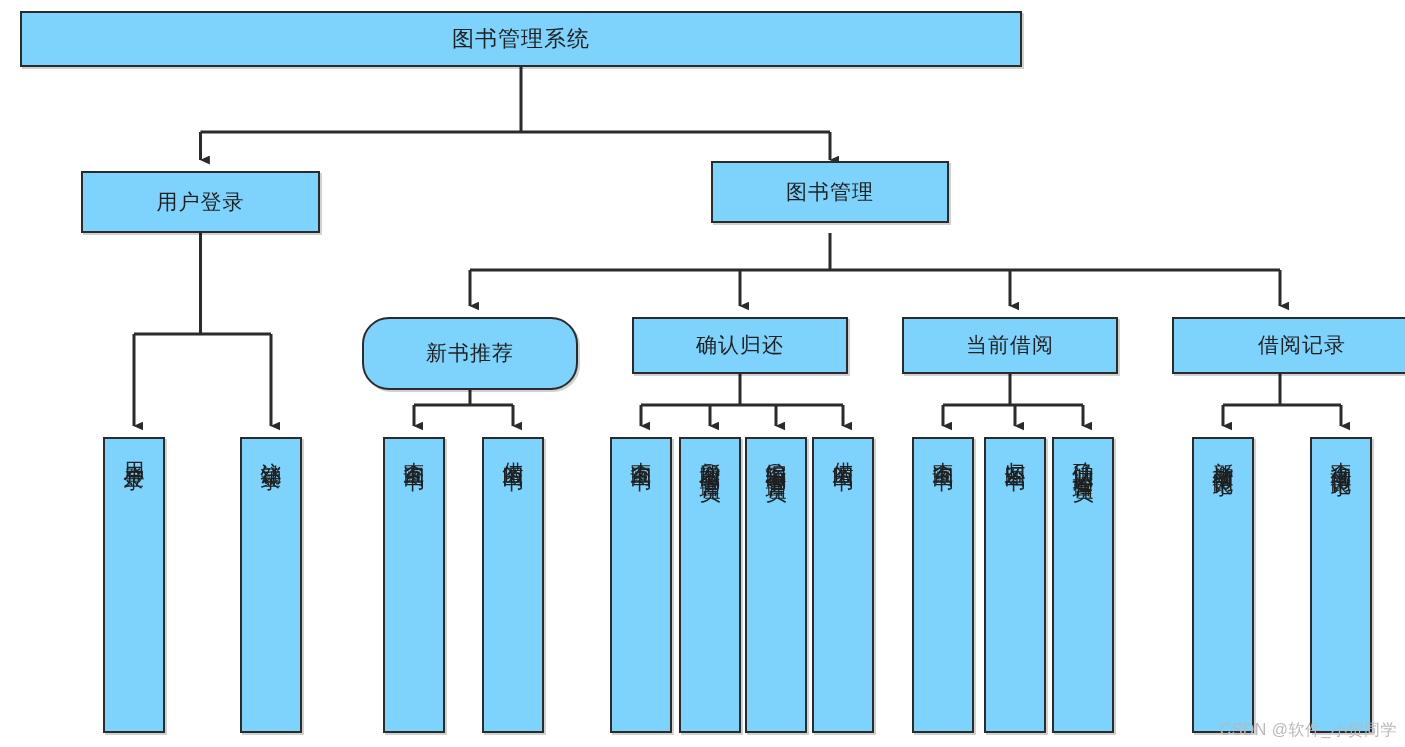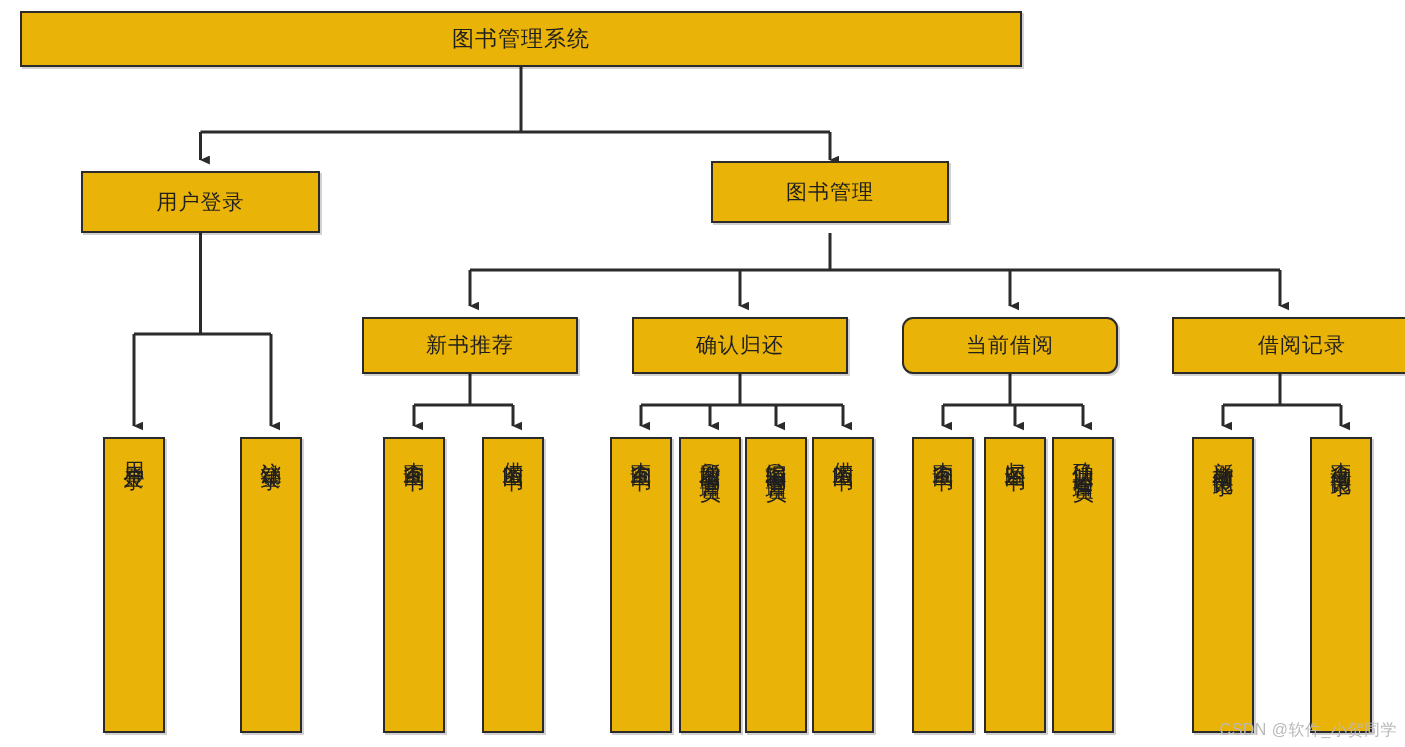--- a/index.html
+++ b/index.html
@@ -17,21 +17,21 @@
   svg#edges{
     position:absolute;
     left:0;top:0;
     width:1405px;
     height:747px;
     pointer-events:none;
   }
   .node{
     position:absolute;
     box-sizing:border-box;
-    background:#eab308;
+    background:#7dd3fc;
     border:2.5px solid #2b2b2b;
     box-shadow:2px 2px 0 rgba(0,0,0,0.18);
     display:flex;
     align-items:center;
     justify-content:center;
     z-index:2;
     font-family:Liberation Serif, serif;
   }
   .node .label{
     font-size:21px;
@@ -118,27 +118,27 @@
   <div id="node-layer">
       <div class="node root" style="left: 20px; top: 11px; width: 1002px; height: 56px;">
         <span class="label">图书管理系统</span>
       </div>
       <div class="node" style="left: 81px; top: 171px; width: 239px; height: 62px;">
         <span class="label">用户登录</span>
       </div>
       <div class="node" style="left: 711px; top: 161px; width: 238px; height: 62px;">
         <span class="label">图书管理</span>
       </div>
-      <div class="node" style="left: 362px; top: 317px; width: 216px; height: 57px;">
+      <div class="node" style="left: 362px; top: 317px; width: 216px; height: 73px; border-radius: 27px;">
         <span class="label">新书推荐</span>
       </div>
       <div class="node" style="left: 632px; top: 317px; width: 216px; height: 57px;">
         <span class="label">确认归还</span>
       </div>
-      <div class="node" style="left: 902px; top: 317px; width: 216px; height: 57px; border-radius: 11px;">
+      <div class="node" style="left: 902px; top: 317px; width: 216px; height: 57px;">
         <span class="label">当前借阅</span>
       </div>
       <div class="node" style="left: 1172px; top: 317px; width: 260px; height: 57px;">
         <span class="label">借阅记录</span>
       </div>
       <div class="node vertical" style="left: 103px; top: 437px; width: 62px; height: 296px;">
         <span class="label">用户登录</span>
       </div>
       <div class="node vertical" style="left: 240px; top: 437px; width: 62px; height: 296px;">
         <span class="label">注销登录</span>

